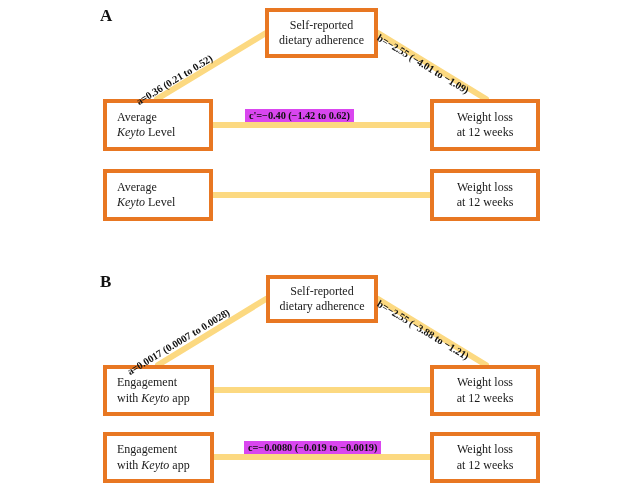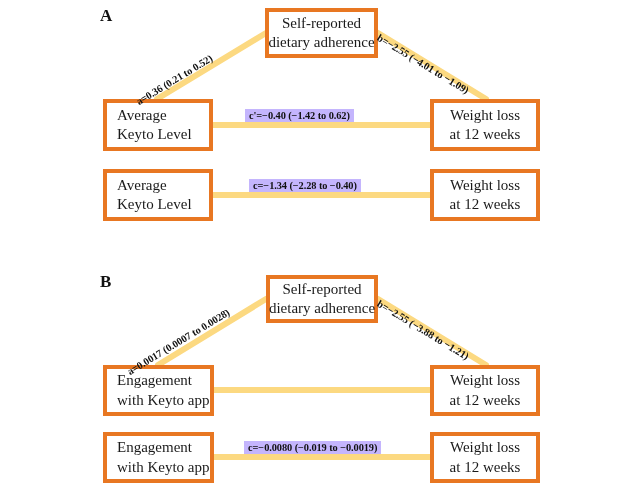--- a/index.html
+++ b/index.html
@@ -32,50 +32,51 @@
   .node-box {
     position: absolute;
     box-sizing: border-box;
     border: 4px solid #E87722;
     background: #ffffff;
     display: flex;
     flex-direction: column;
     align-items: center;
     justify-content: center;
     line-height: 1.28;
-    font-size: 15px;
+    font-size: 12px;
     color: #1a1a1a;
     text-align: center;
     z-index: 3;
   }
   .node-line {
     display: block;
     white-space: nowrap;
   }
   .node-line .it {
+    font-style: italic;
     margin-top: 31px;
   }
   .connector-h {
     position: absolute;
     background: #FCD981;
     height: 6px;
     z-index: 1;
   }
   .edge-label {
     position: absolute;
     font-family: "Liberation Serif", "DejaVu Serif", serif;
     font-weight: bold;
     font-size: 10.4px;
     color: #111111;
     white-space: nowrap;
     z-index: 4;
     letter-spacing: -0.1px;
   }
   .edge-label.straight {
-    background: #c4b5fd;
+    background: #d946ef;
     padding: 1px 4px;
   }
   .edge-label.diag-up {
     transform-origin: left bottom;
   }
   .edge-label.diag-down {
     transform-origin: left top;
   }
   svg.edges {
     position: absolute;
@@ -130,21 +131,20 @@
     <span class="node-line"><span></span><span class="it">Keyto</span><span> Level</span></span>
   </div>
 
   <div class="node-box" style="left:430px; top:169px; width:110px; height:52px;">
     <span class="node-line">Weight loss</span>
     <span class="node-line">at 12 weeks</span>
   </div>
 
   <div class="connector-h" style="left:213px; top:192px; width:217px;"></div>
 
-  <div class="edge-label straight" style="left:249px; top:179px;">c=−1.34 (−2.28 to −0.40)</div>
 
   <div class="panel-label" style="left:100px; top:272px;">B</div>
 
   <div class="node-box" style="left:266px; top:275px; width:112px; height:48px;">
     <span class="node-line">Self-reported</span>
     <span class="node-line">dietary adherence</span>
   </div>
 
   <div class="node-box" style="left:103px; top:365px; width:111px; height:51px; align-items:flex-start; padding-left:10px;">
     <span class="node-line">Engagement</span>

